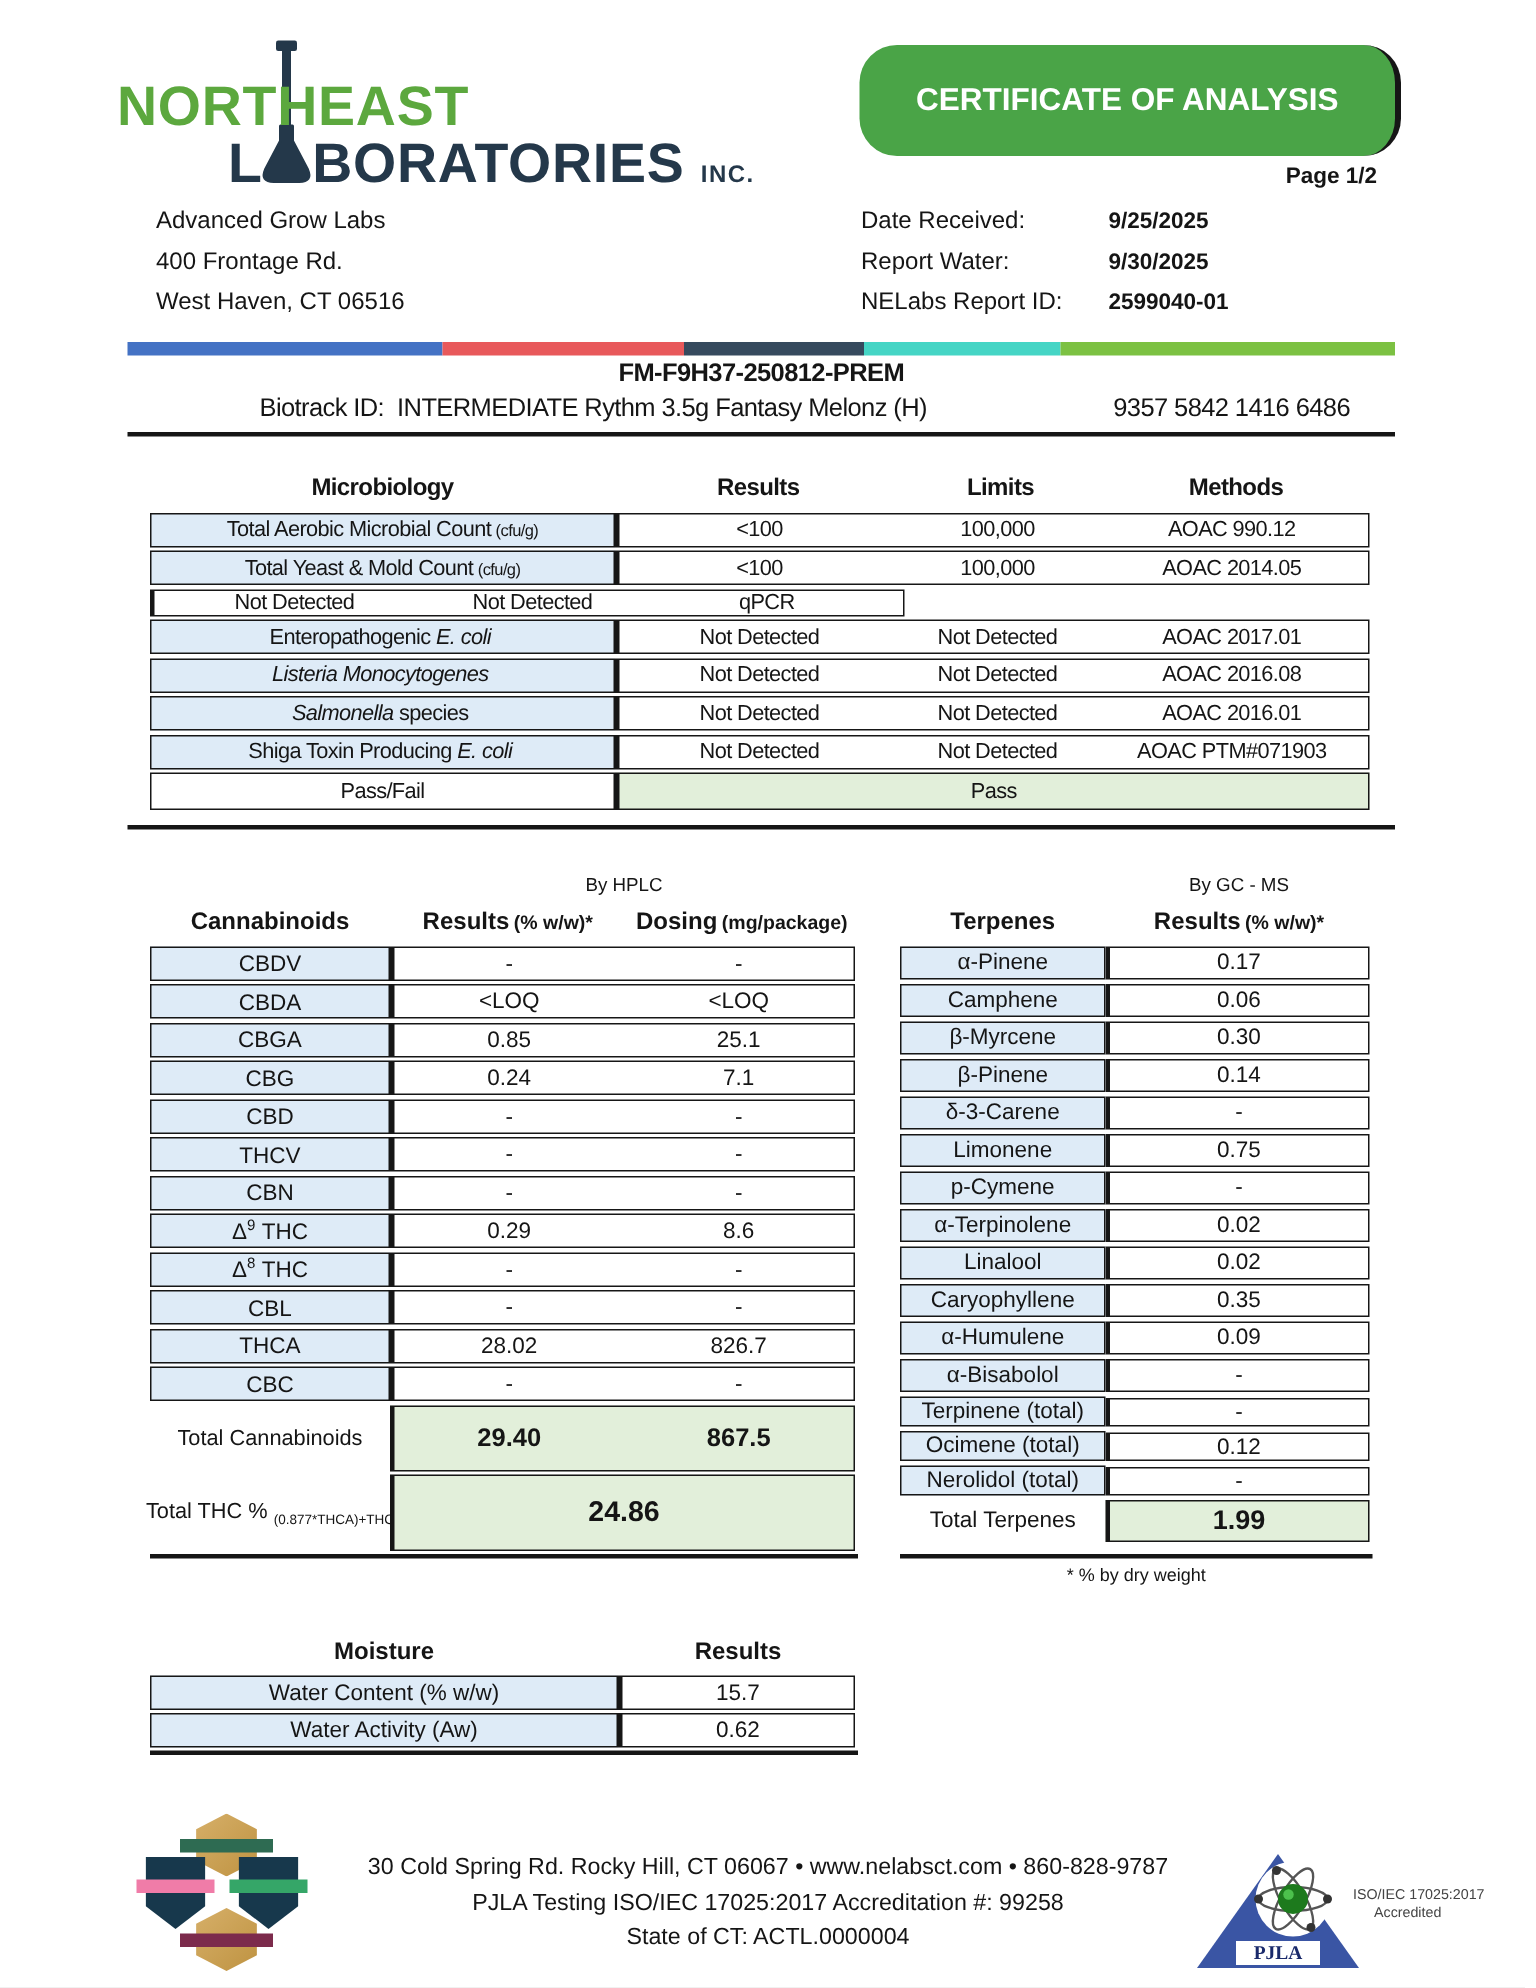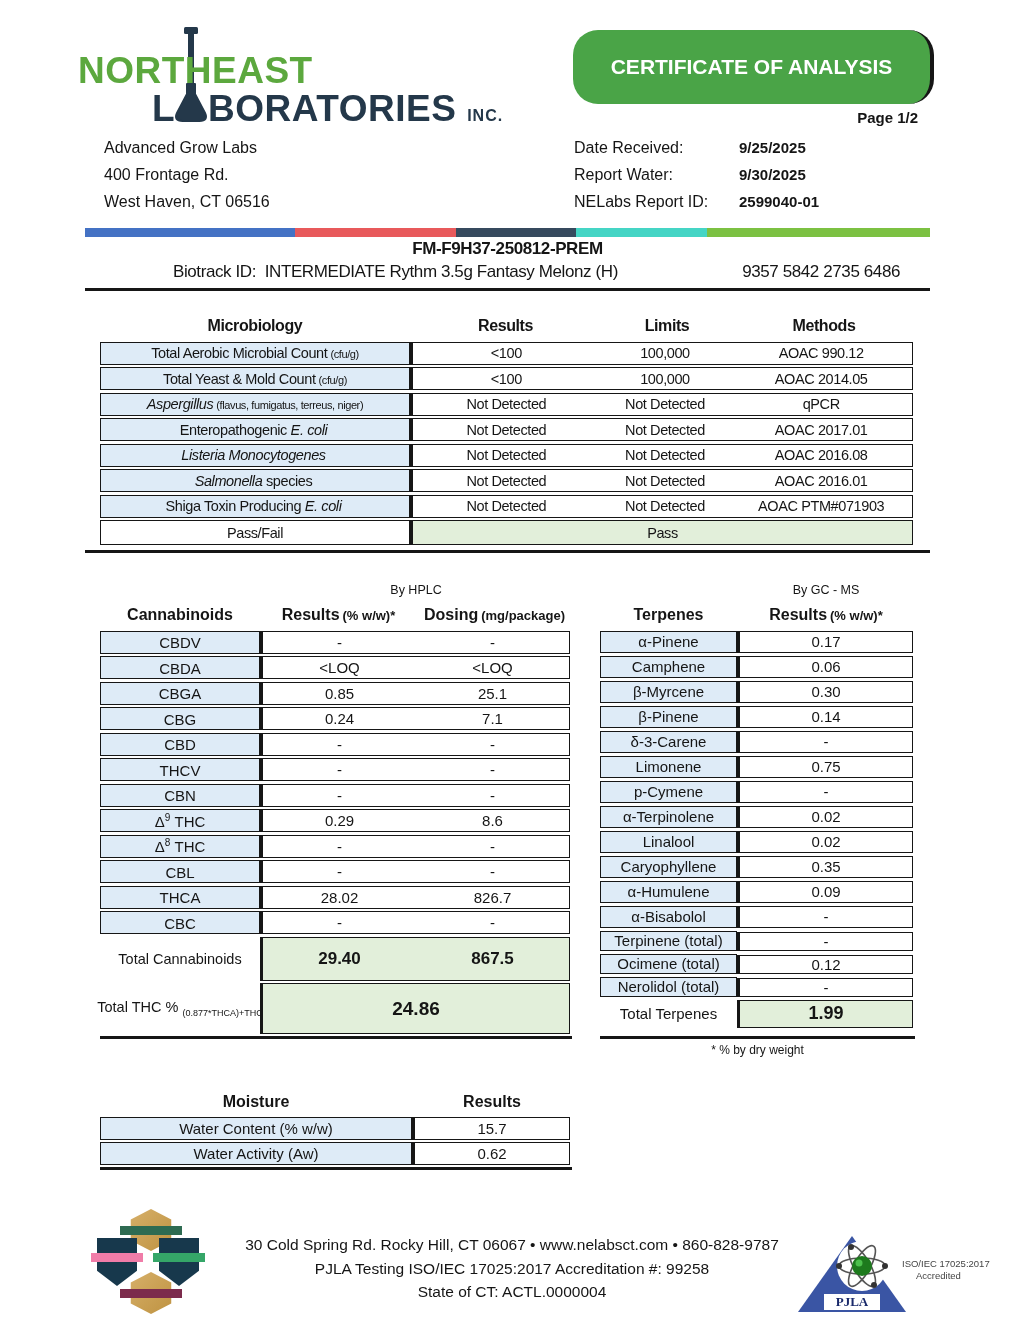--- a/index.html
+++ b/index.html
@@ -145,21 +145,21 @@
   <div class="abs" id="colorbar">
     <div style="width:24.9%;background:#4472C4"></div>
     <div style="width:19%;background:#E8595B"></div>
     <div style="width:14.2%;background:#364A5E"></div>
     <div style="width:15.5%;background:#45D5C5"></div>
     <div style="width:26.4%;background:#7CC142"></div>
   </div>
   <div class="abs cond" id="sample-id">FM-F9H37-250812-PREM</div>
   <div class="abs cond" id="biotrack">
     <span><span>Biotrack ID:</span>&nbsp; <span>INTERMEDIATE Rythm 3.5g Fantasy Melonz (H)</span></span>
-    <span>9357 5842 2735 6486</span>
+    <span>9357 5842 1416 6486</span>
   </div>
   <div class="abs rule" style="left:85px;top:288px;width:845px;height:3px"></div>
 
   <div class="abs cond" id="micro">
     <div class="thead">
       <div class="hc hc1">Microbiology</div>
       <div class="hc hc2">Results</div>
       <div class="hc hc3">Limits</div>
       <div class="hc hc4">Methods</div>
     </div>
@@ -178,23 +178,20 @@
       <div class="t-lbl">
           <span><span>Total Yeast &amp; Mold Count</span><i></i><span></span><span class="small-note">(cfu/g)</span></span>
         </div>
       <div class="t-res">
           <div class="c c1">&lt;100</div>
           <div class="c c2">100,000</div>
           <div class="c c3">AOAC 2014.05</div>
         </div>
     </div>
     <div class="t-row">
-      <div class="t-lbl">
-          <span><span></span><i>Aspergillus</i><span></span><span class="small-note">(flavus, fumigatus, terreus, niger)</span></span>
-        </div>
       <div class="t-res">
           <div class="c c1">Not Detected</div>
           <div class="c c2">Not Detected</div>
           <div class="c c3">qPCR</div>
         </div>
     </div>
     <div class="t-row">
       <div class="t-lbl">
           <span><span>Enteropathogenic </span><i>E. coli</i><span></span><span class="small-note"></span></span>
         </div>

